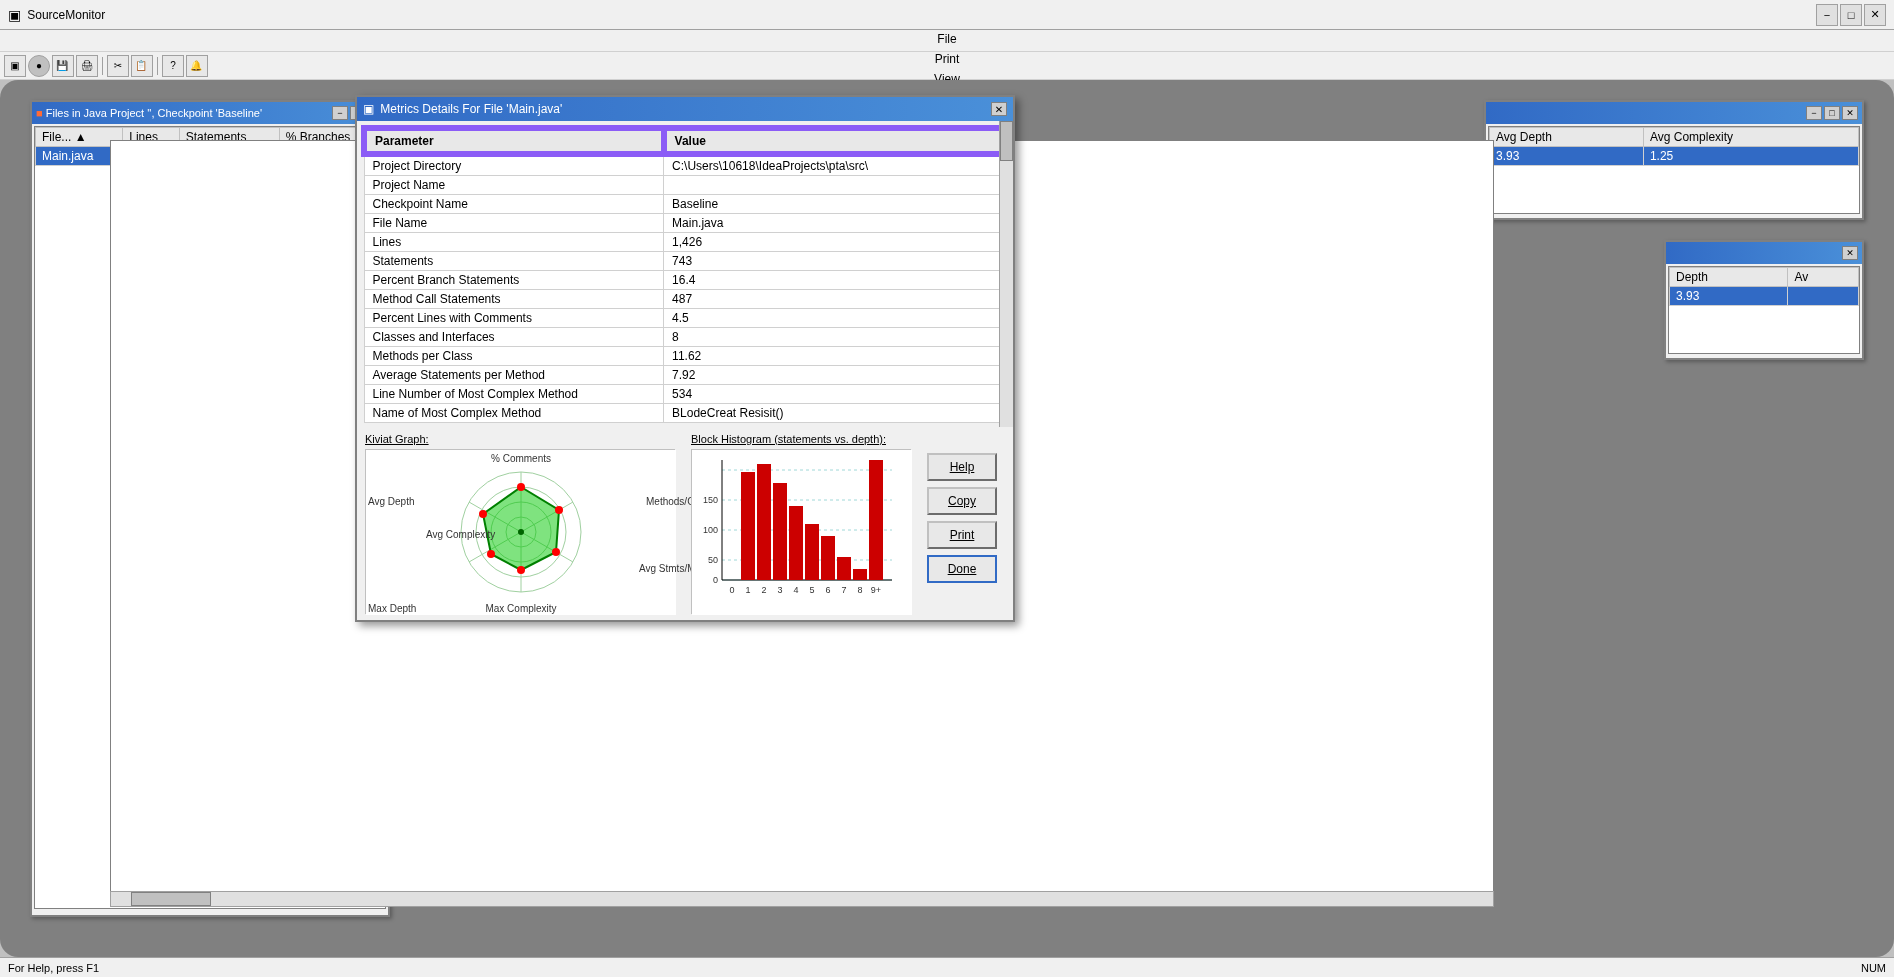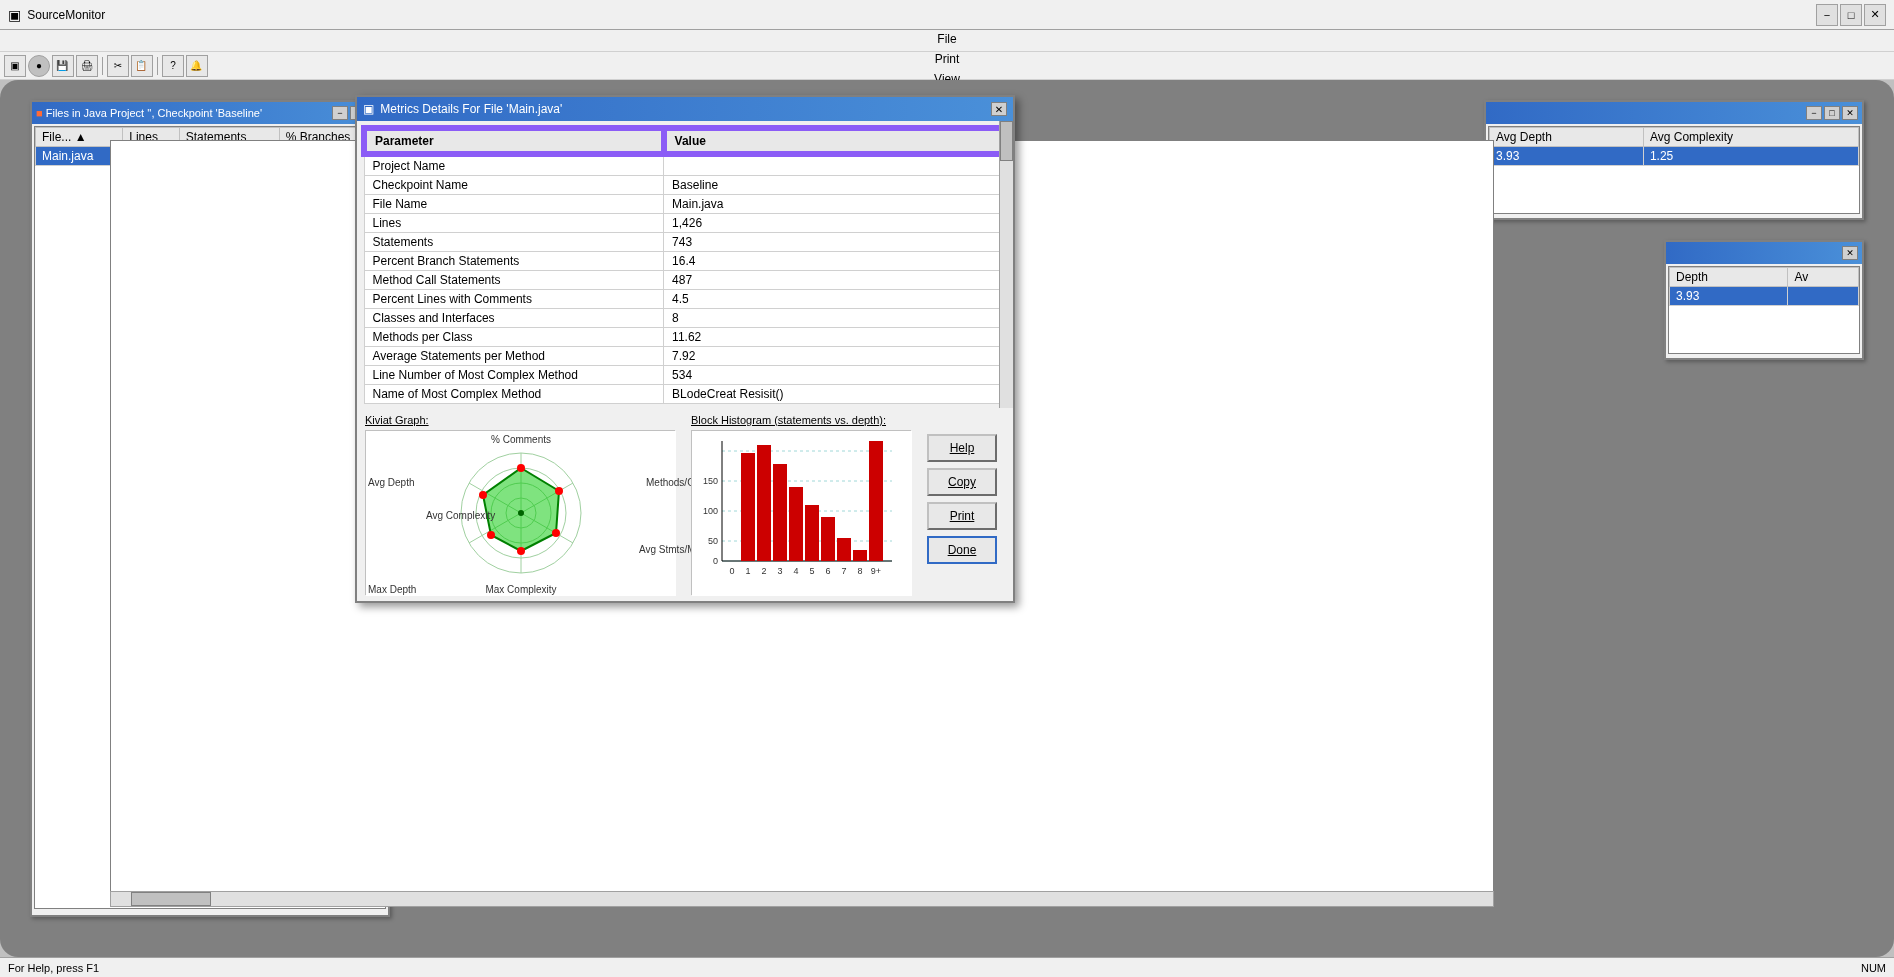--- a/index.html
+++ b/index.html
@@ -462,20 +462,24 @@
 
     <div style="position:relative; padding: 4px; max-height: 310px; overflow: hidden;">
       <table class="metrics-table">
         <thead>
           <tr>
             <th>Parameter</th>
             <th>Value</th>
           </tr>
         </thead>
         <tbody id="metrics-tbody">
+        <tr>
+              <td>Project Directory</td>
+              <td>C:\Users\10618\IdeaProjects\pta\src\</td>
+            </tr>
             <tr>
               <td>Project Name</td>
               <td></td>
             </tr>
             <tr>
               <td>Checkpoint Name</td>
               <td>Baseline</td>
             </tr>
             <tr>
               <td>File Name</td>

